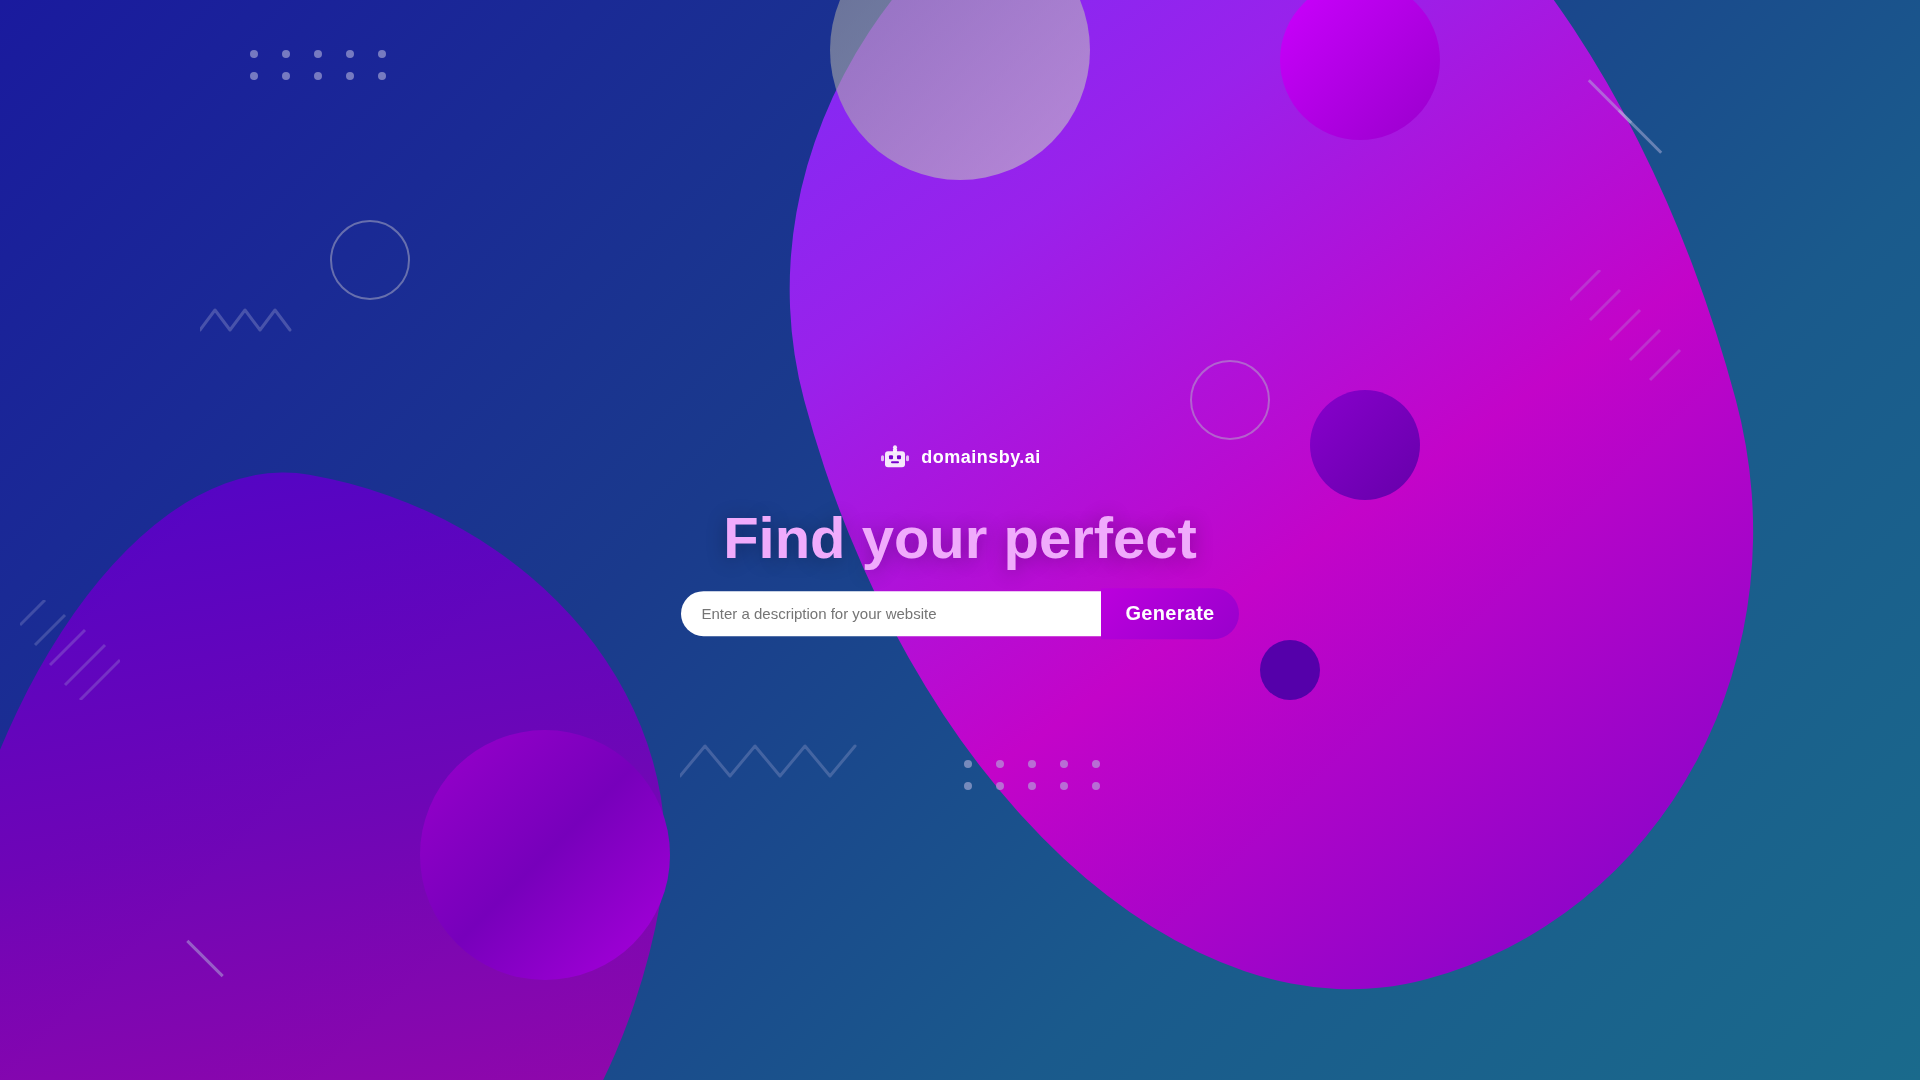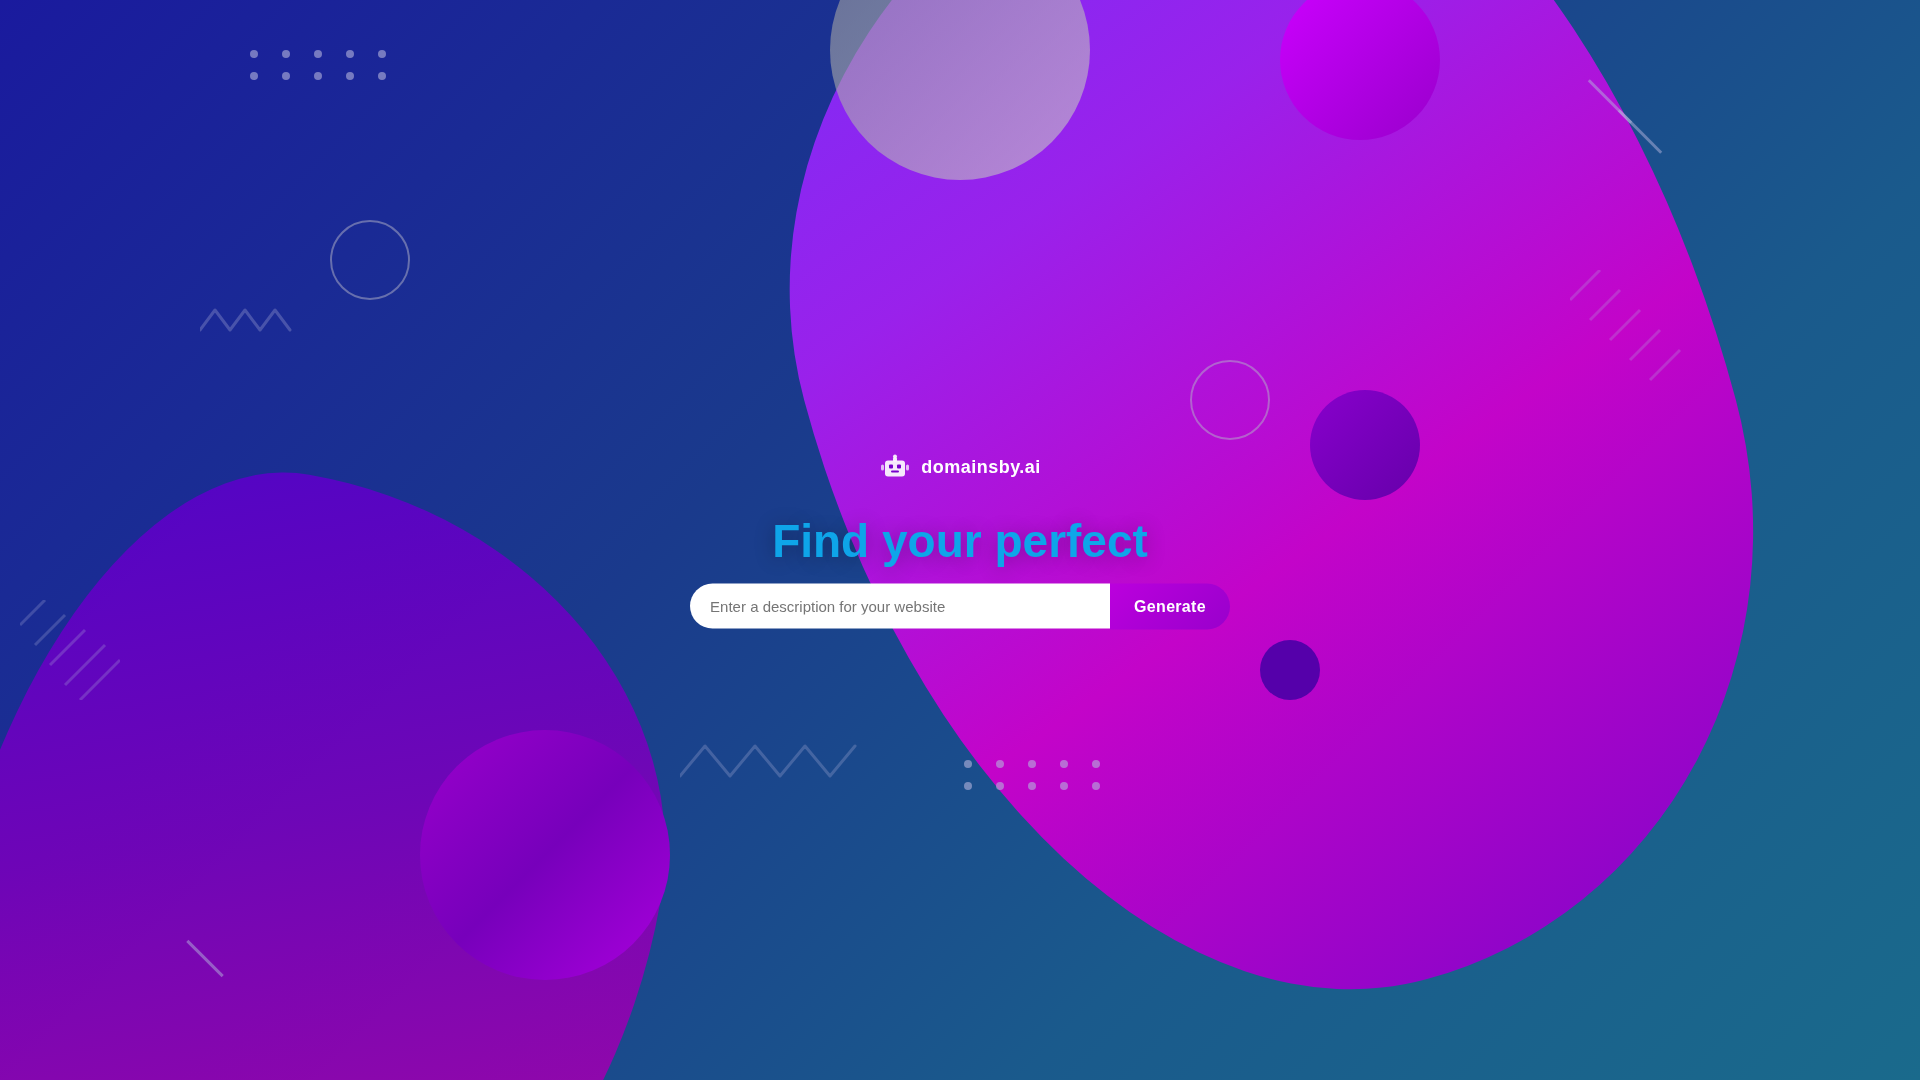--- a/index.html
+++ b/index.html
@@ -255,22 +255,22 @@
     }
 
     .logo-text {
       color: #ffffff;
       font-size: 18px;
       font-weight: 600;
       letter-spacing: 0.5px;
     }
 
     .headline {
-      color: #0ea5e9;
-      font-size: 46px;
+      color: #f0abfc;
+      font-size: 58px;
       font-weight: 900;
       line-height: 1.15;
       margin-bottom: 16px;
       text-shadow: 0 2px 20px rgba(0,0,0,0.3);
     }
 
     .search-row {
       display: flex;
       align-items: center;
       justify-content: center;
@@ -285,21 +285,21 @@
       background: #ffffff;
       font-size: 15px;
       color: #666;
       outline: none;
     }
 
     .generate-button {
       padding: 14px 24px;
       background: linear-gradient(135deg, #bb00dd 0%, #9900cc 100%);
       color: #ffffff;
-      font-size: 16px;
+      font-size: 20px;
       font-weight: 700;
       border: none;
       border-radius: 0 30px 30px 0;
       cursor: pointer;
       letter-spacing: 0.3px;
     }
   </style>
 </head>
 <body>
 

